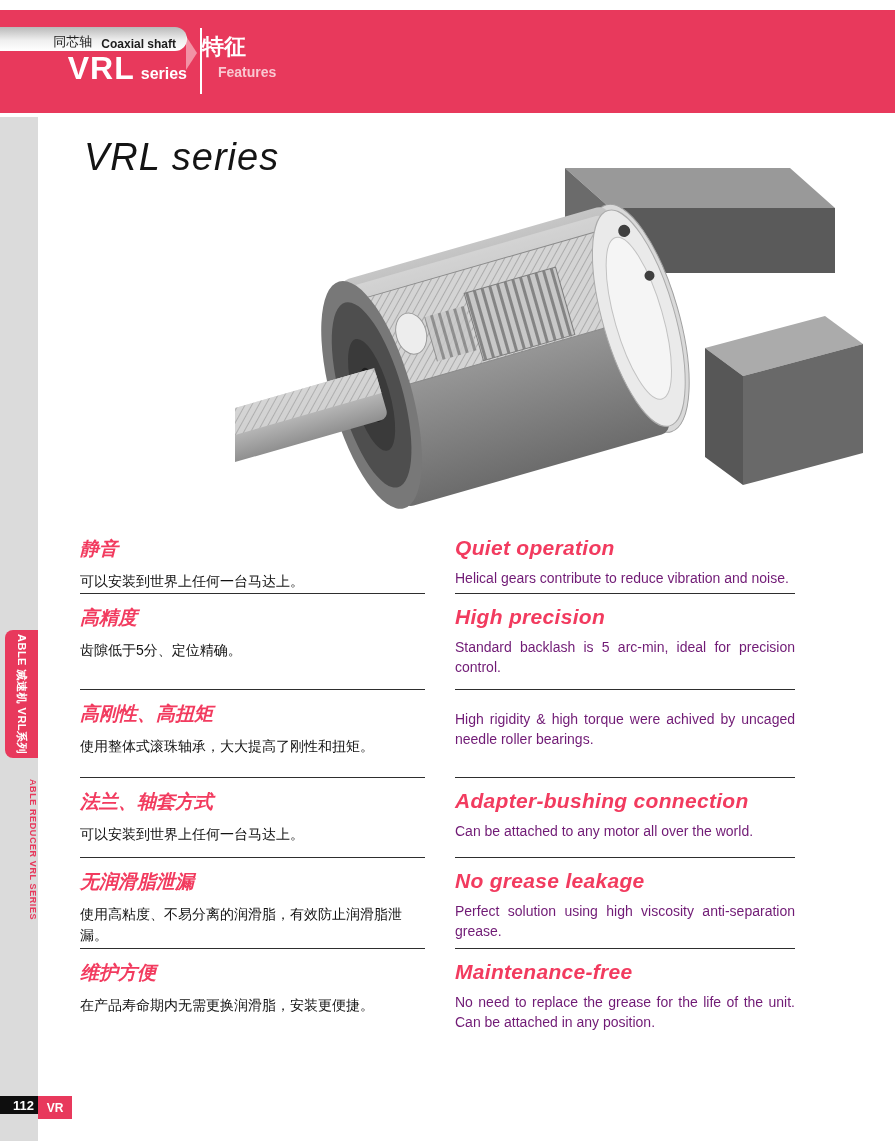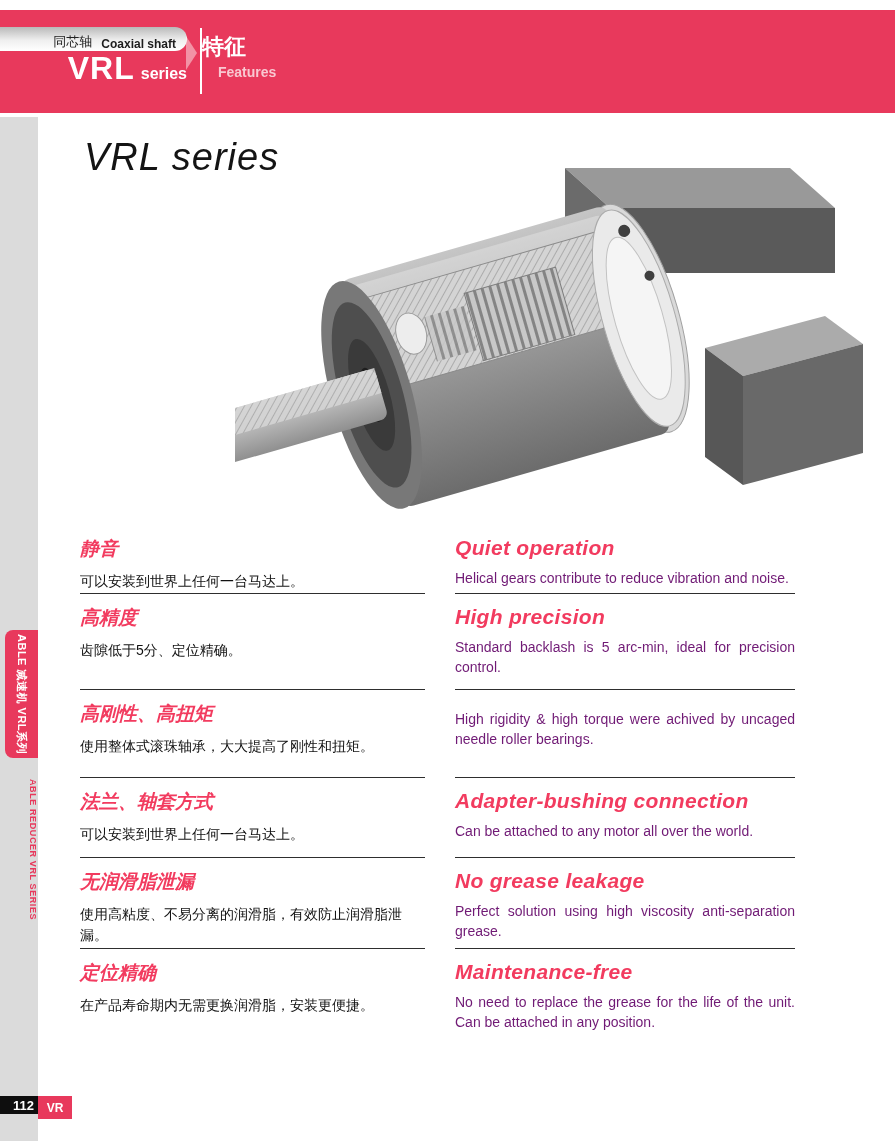--- a/index.html
+++ b/index.html
@@ -191,21 +191,21 @@
       </div>
       <div class="feat h4">
         <div class="t-cn">法兰、轴套方式</div>
         <div class="b-cn">可以安装到世界上任何一台马达上。</div>
       </div>
       <div class="feat h5">
         <div class="t-cn">无润滑脂泄漏</div>
         <div class="b-cn">使用高粘度、不易分离的润滑脂，有效防止润滑脂泄漏。</div>
       </div>
       <div class="feat h6 last">
-        <div class="t-cn">定位精确</div>
+        <div class="t-cn">维护方便</div>
         <div class="b-cn">在产品寿命期内无需更换润滑脂，安装更便捷。</div>
       </div>
     </div>
 
     <div class="col-en">
       <div class="feat h1">
         <div class="t-en">Quiet operation</div>
         <div class="b-en">Helical gears contribute to reduce vibration and noise.</div>
       </div>
       <div class="feat h2">

